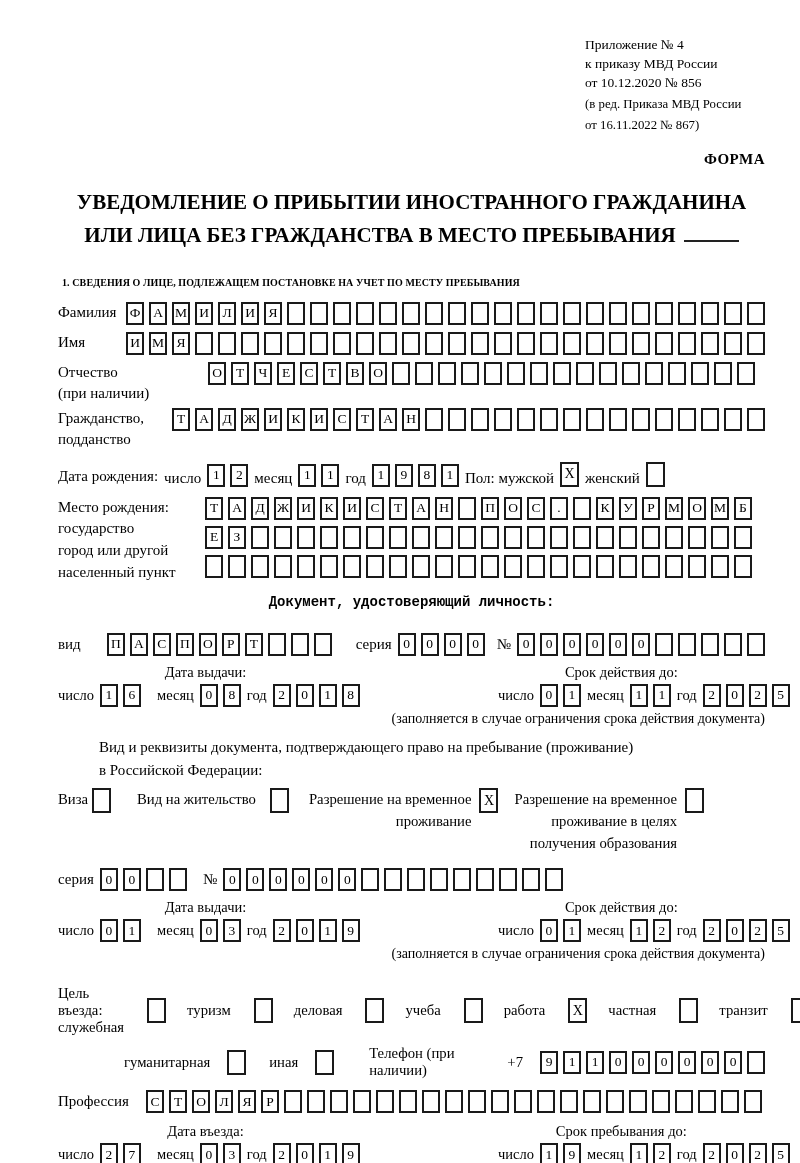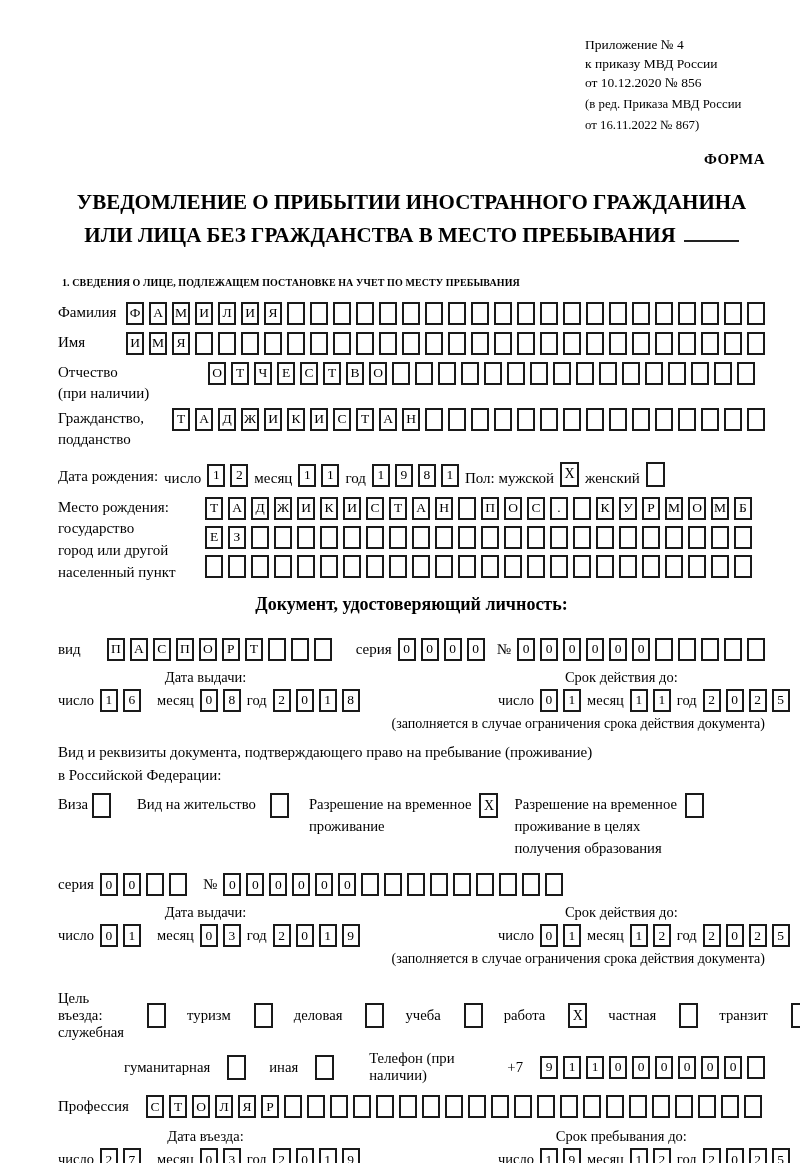--- a/index.html
+++ b/index.html
@@ -42,34 +42,34 @@
   }
   .inline { display: flex; align-items: center; }
   .stack { display: flex; flex-direction: column; }
 
   .w-surname { width: 70px; }
   .w-patr { width: 150px; }
   .w-cit { width: 120px; }
   .w-place { width: 147px; }
   .w-reps { width: 125px; }
 
-  .doc-heading { text-align: center; font-weight: bold; font-size: 18px; margin-top: 10px; }
+  .doc-heading { text-align: center; font-weight: bold; font-size: 14px; margin-top: 10px; font-family: Liberation Mono, monospace; }
 
   .date-grid { display: grid; grid-template-columns: 385px 1fr; margin-top: 8px; }
   .date-head { text-align: center; font-size: 14.5px; }
   .date-line { display: flex; align-items: center; gap: 6px; margin-top: 3px; font-size: 14.5px; }
   .date-line .boxes { gap: 5px; }
   .ml6 { margin-left: 6px; } .ml10 { margin-left: 10px; } .ml18 { margin-left: 18px; }
   .note { font-size: 14px; text-align: right; margin-top: 4px; padding-right: 0; }
 
-  .intro { line-height: 1.55; margin-top: 9px; font-size: 15px; }
+  .intro { line-height: 1.55; margin-top: 9px; font-size: 15px; margin-left: 41px; }
 
   .res-options { display: flex; align-items: flex-start; margin-top: 6px; }
   .res-opt { display: flex; align-items: flex-start; }
-  .res-opt .txt { text-align: left; line-height: 1.5; font-size: 14.7px; }
+  .res-opt .txt { text-align: right; line-height: 1.5; font-size: 14.7px; }
   .res-opt .cbox { margin-left: 8px; }
 
   .purpose-line { display: flex; align-items: center; gap: 21px; margin-top: 23px; font-size: 14.7px; flex-wrap: nowrap; }
   .purpose-line .cbox { margin-left: 2px; }
   .phone-line { display: flex; align-items: center; gap: 17px; margin-top: 9px; font-size: 14.7px; }
 </style>
 </head>
 <body>
 
 <div class="page">

